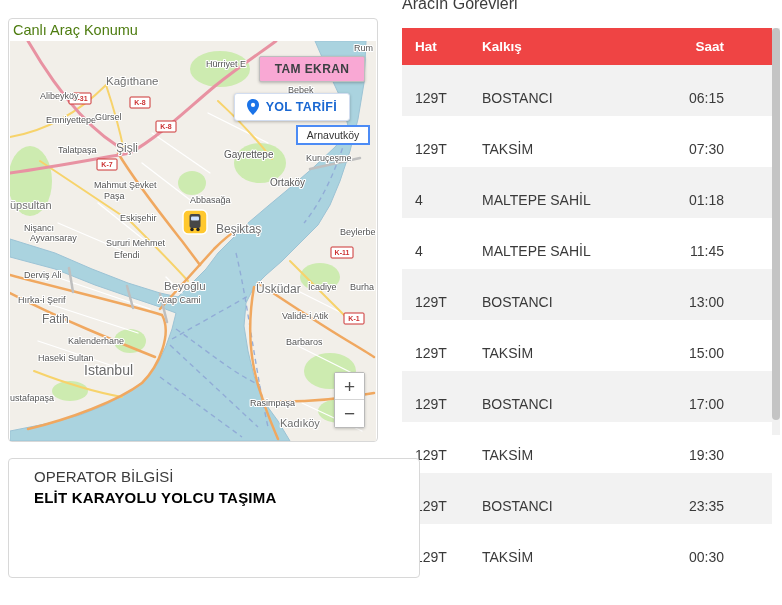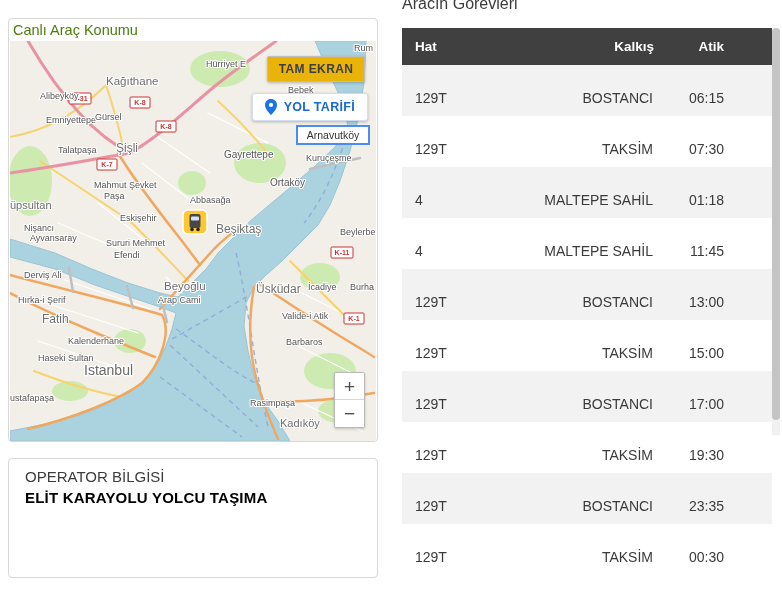--- a/index.html
+++ b/index.html
@@ -11,27 +11,27 @@
   
   .map-card{position:absolute;left:8px;top:18px;width:370px;height:424px;}
   .map-card h2{margin:0;padding:3px 0 2px 4px;font-size:14.5px;font-weight:400;color:#4d7c0f;line-height:17px;}
   .map{position:relative;width:366px;height:400px;margin:0 1px 1px 1px;overflow:hidden;cursor:grab;background:#f2efe9;}
   .map svg{display:block;}
   .mlbl{fill:#555;stroke:#ffffff;stroke-width:2.2px;paint-order:stroke;stroke-linejoin:round;}
   .mlbl-big{fill:#6e6e6e;}
   .city{fill:#6b6b6b;stroke:#fff;stroke-width:2.6px;paint-order:stroke;}
   .shield-t{fill:#c33;font-size:7px;font-weight:bold;text-anchor:middle;}
   .btn-fullscreen{
-    position:absolute;right:11px;top:15px;width:98px;height:26px;
-    background:#eab308;border:1px solid #bdbdbd;border-radius:2px;
+    position:absolute;right:11px;top:15px;width:106px;height:26px;
+    background:#f9a8d4;border:1px solid #bdbdbd;border-radius:2px;
     font-family:inherit;font-size:12px;font-weight:700;letter-spacing:.4px;color:#3c4043;
     box-shadow:0 1px 3px rgba(0,0,0,.25);cursor:pointer;
   }
   .btn-directions{
-    position:absolute;right:8px;top:52px;height:28px;padding:0 12px;
+    position:absolute;right:26px;top:52px;height:28px;padding:0 12px;
     display:flex;align-items:center;gap:7px;background:#fff;
     border:1px solid #d2ddf0;border-radius:3px;box-shadow:0 1px 3px rgba(0,0,0,.25);
     font-family:inherit;font-size:12.5px;font-weight:700;letter-spacing:.3px;color:#1967d2;cursor:pointer;
   }
   .overlay-label{
     position:absolute;right:6px;top:84px;width:70px;height:16px;
     border:2px solid #4c8bf5;background:#fff;display:flex;align-items:center;justify-content:center;
     font-size:10.5px;color:#333;margin-left:40px;
   }
   .zoom{
@@ -44,33 +44,33 @@
   }
   .zoom button:first-child{border-bottom:1px solid #d6d6d6;}
   .bus-marker{position:absolute;left:172px;top:168px;width:26px;height:26px;cursor:pointer;}
   
   .tasks{position:absolute;left:402px;top:-6px;width:378px;}
   .tasks h2{margin:0 0 15px 0;font-size:16px;font-weight:500;color:#3c3c3c;line-height:19px;}
   .table-outer{position:relative;width:378px;}
   table{border-collapse:collapse;table-layout:fixed;width:370px;font-size:14px;color:#3a3a3a;}
   col.c1{width:70px;}col.c2{width:182px;}col.c3{width:118px;}
   thead th{
-    background:#404040;color:#ffffff;font-size:13.5px;font-weight:700;
+    background:#ef4444;color:#ffffff;font-size:13.5px;font-weight:700;
     height:37px;text-align:left;padding:0;
   }
   th.h1,td.d1{padding-left:13px;}
-  th.h2,td.d2{padding-left:10px;text-align:right;margin-top:27px;}
+  th.h2,td.d2{padding-left:10px;text-align:left;margin-top:27px;}
   th.h3,td.d3{text-align:right;padding-right:48px;}
   tbody td{height:37px;padding-top:14px;padding-bottom:0;}
   tbody tr:nth-child(odd){background:#f2f2f2;}
   tbody tr:nth-child(even){background:#ffffff;}
   .scrollbar{position:absolute;right:0;top:0;width:8px;height:407px;background:#f1f1f1;}
   .scrollbar .thumb{position:absolute;left:0;top:0;width:8px;height:392px;background:#c4c4c4;border-radius:4px;}
   
-  .operator-card{position:absolute;left:8px;top:458px;width:370px;height:120px;padding:8px 16px;}
+  .operator-card{position:absolute;left:8px;top:458px;width:412px;height:120px;padding:8px 25px;}
   .operator-card .op-title{font-size:15px;color:#3c3c3c;line-height:19px;}
   .operator-card .op-name{font-size:15px;font-weight:700;color:#000000;margin-top:3px;letter-spacing:.2px;}
 </style>
 </head>
 <body>
 
 <section class="card map-card">
   <h2>Canlı Araç Konumu</h2>
   <div class="map">
     <svg width="366" height="400" viewBox="0 0 366 400">
@@ -251,21 +251,21 @@
     <table>
       <colgroup>
           <col class="c1">
           <col class="c2">
           <col class="c3">
         </colgroup>
       <thead>
         <tr>
           <th class="h1">Hat</th>
           <th class="h2">Kalkış</th>
-          <th class="h3">Atik</th>
+          <th class="h3">Saat</th>
         </tr>
       </thead>
       <tbody>
         <tr>
           <td class="d1">129T</td>
           <td class="d2">BOSTANCI</td>
           <td class="d3">06:15</td>
         </tr>
         <tr>
           <td class="d1">129T</td>

